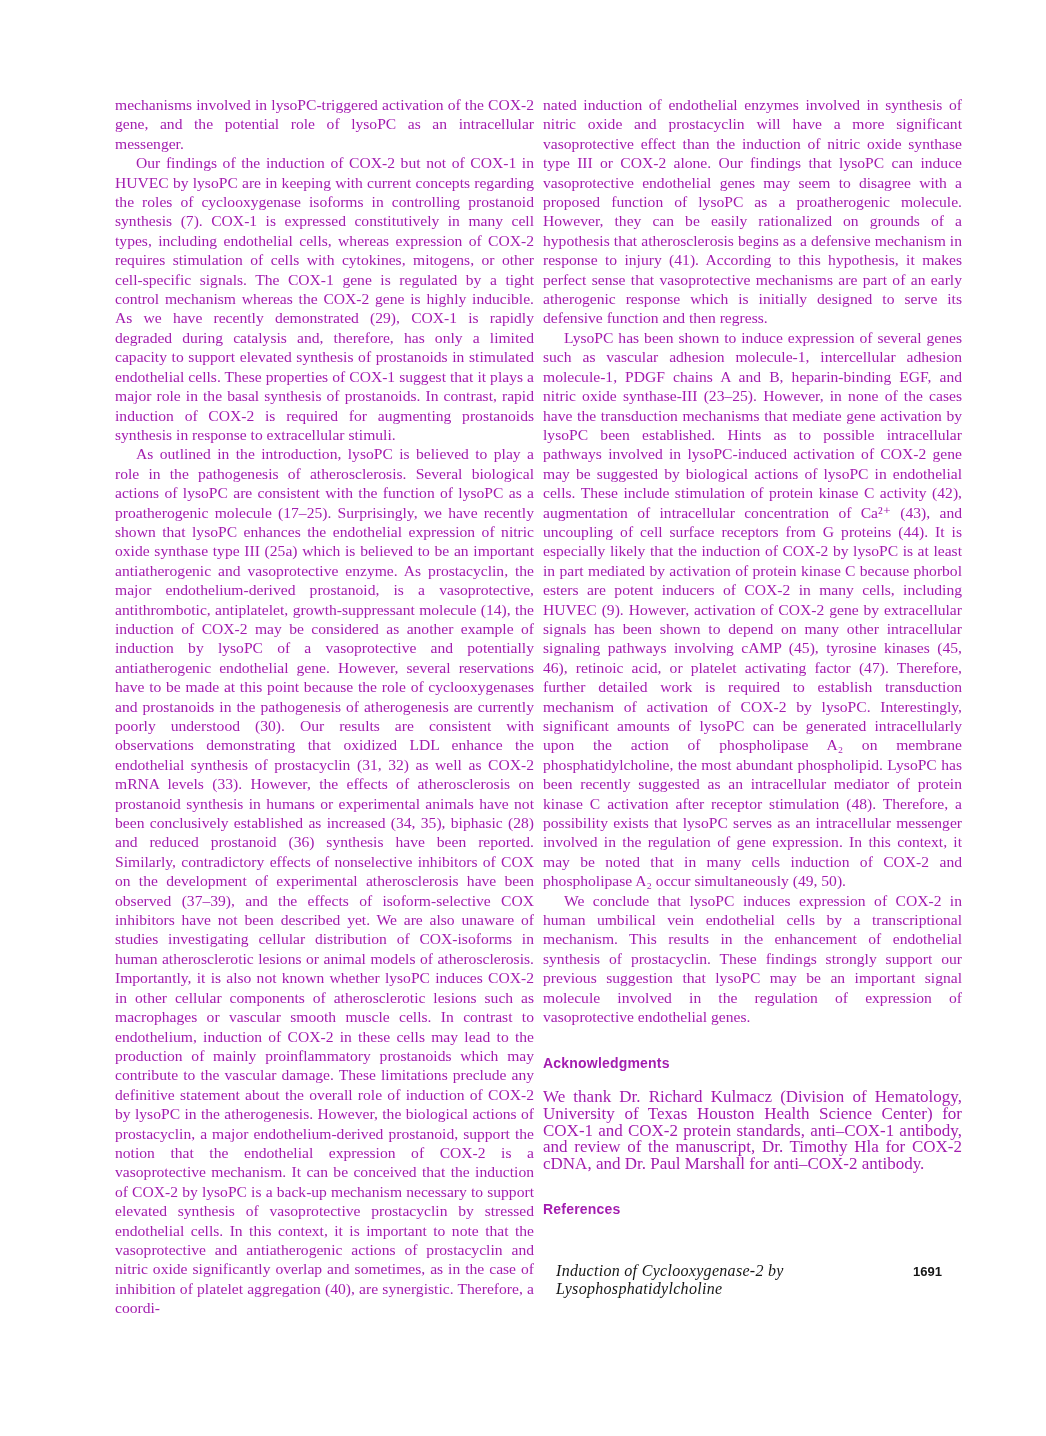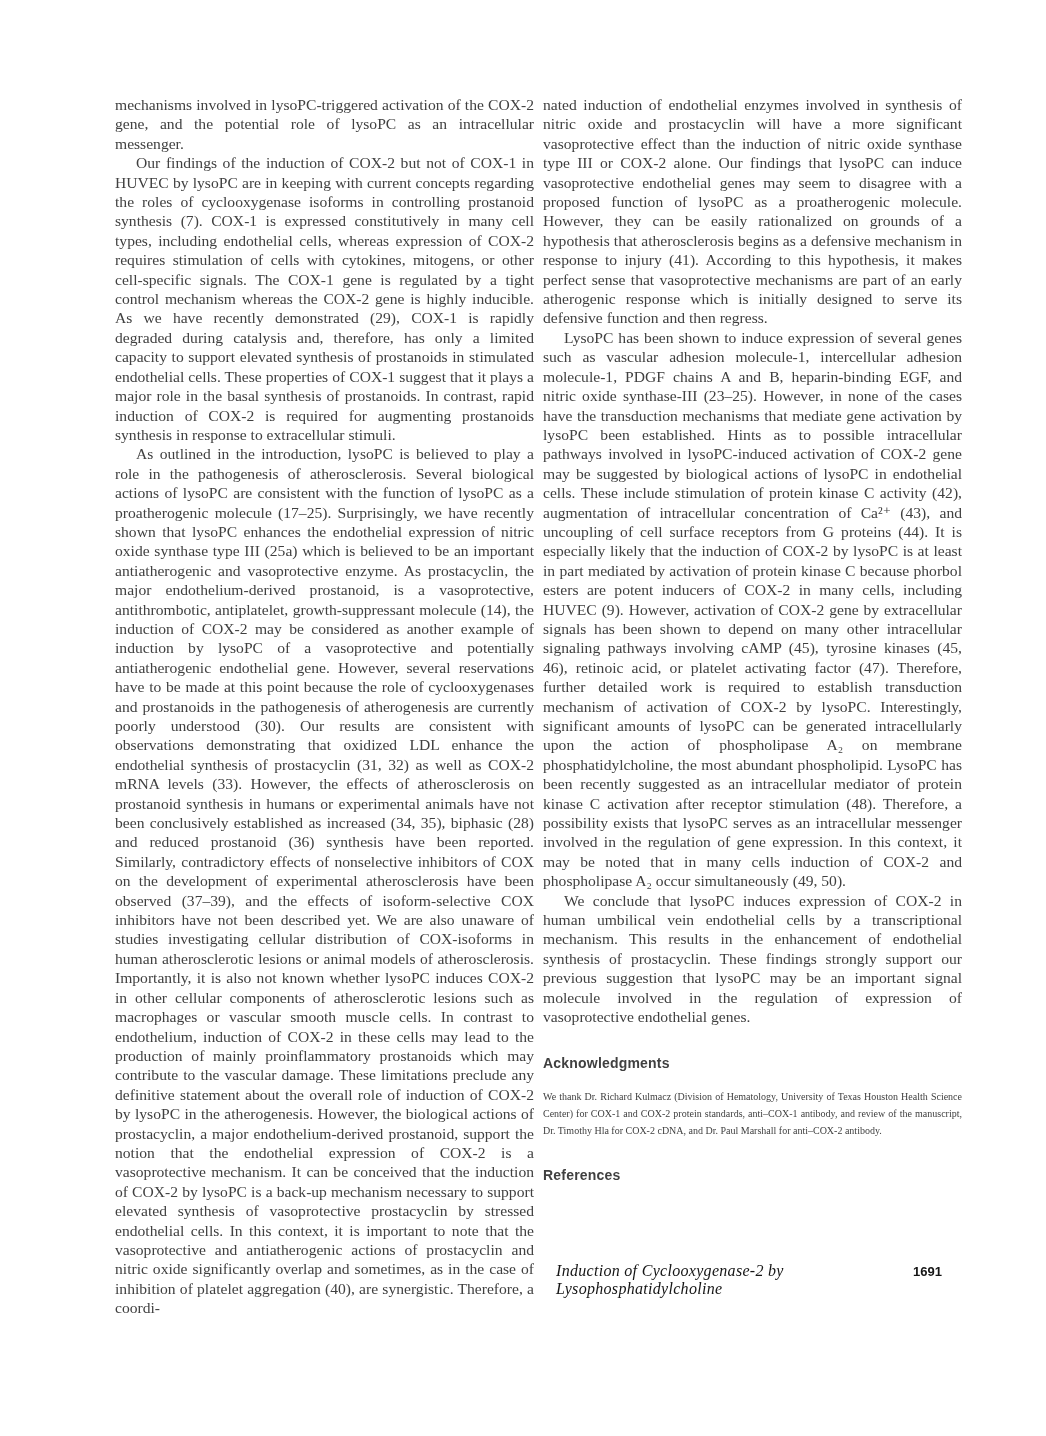--- a/index.html
+++ b/index.html
@@ -16,36 +16,36 @@
     overflow: hidden;
   }
   .col {
     position: absolute;
     top: 95px;
     width: 419px;
     font-family: "Liberation Serif", "DejaVu Serif", serif;
     font-size: 15.6px;
     line-height: 19.4px;
     text-align: justify;
-    color: #404040;
+    color: #a21caf;
   }
   .col-left  { left: 115px; }
   .col-right { left: 543px; }
   .para { margin: 0; }
   .para.indent { text-indent: 21px; }
   .section-heading {
     font-family: "Liberation Sans", "DejaVu Sans", sans-serif;
     font-weight: bold;
     font-size: 14px;
     text-align: left;
     margin: 27px 0 16px 0;
     letter-spacing: 0.2px;
   }
   .small-block {
-    font-size: 10px;
+    font-size: 17px;
     line-height: 16.8px;
   }
   .small-block .para.indent { text-indent: 16px; }
   .ref-item {
     margin: 0;
     font-size: 13.2px;
     line-height: 16.8px;
     text-indent: 16px;
   }
   .footer-line {

